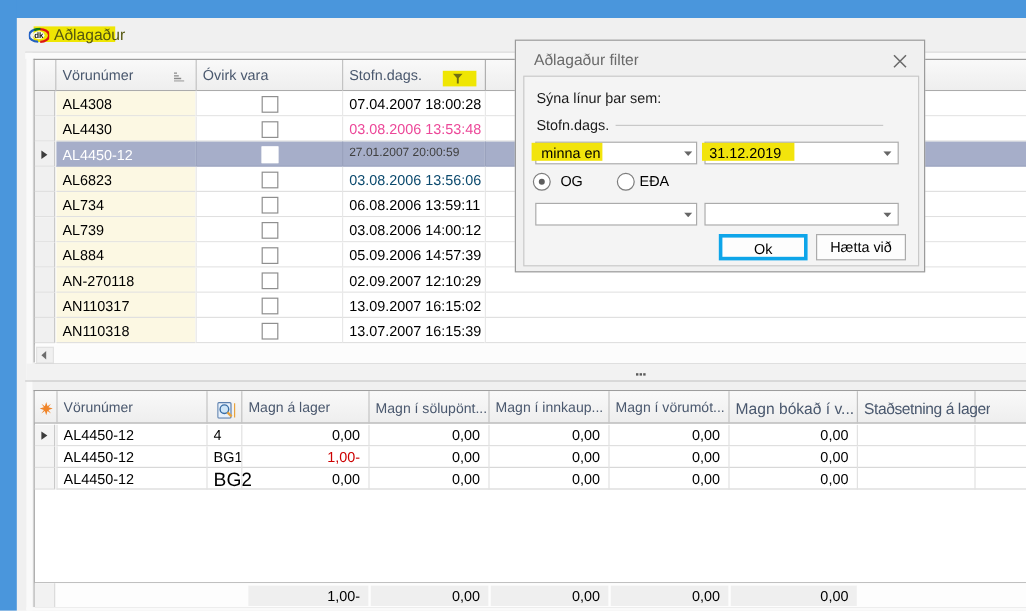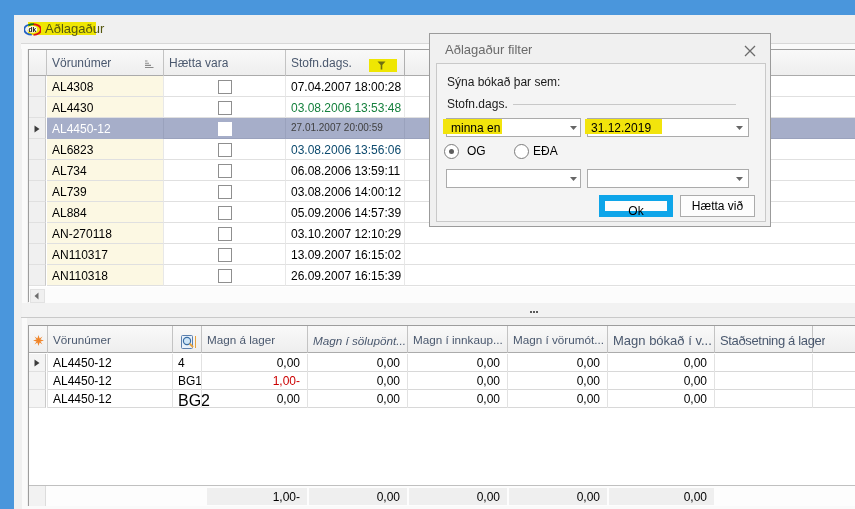--- a/index.html
+++ b/index.html
@@ -34,21 +34,21 @@
 
     <div class="abs" style="left:0;top:0;width:827px;height:26px;background:linear-gradient(#f9f9f9,#eeeeee);border-bottom:1px solid #ababab"></div>
     <div class="abs" style="left:17px;top:0;width:1px;height:26px;background:#c3c3c3"></div>
     <div class="abs" style="left:134px;top:0;width:1px;height:26px;background:#c3c3c3"></div>
     <div class="abs" style="left:256px;top:0;width:1px;height:26px;background:#c3c3c3"></div>
     <div class="abs" style="left:375px;top:0;width:1px;height:26px;background:#b0b0b0"></div>
     <div class="cell" style="left:23px;top:6px;color:#4a586e">Vörunúmer</div>
     <svg class="abs" style="left:116px;top:10px" width="9" height="8" viewBox="0 0 9 8">
       <path d="M0 1 h2.5 M0 3.2 h4 M0 5.4 h6 M0 7.6 h8.5" stroke="#8a8a8a" stroke-width="1.1"></path>
     </svg>
-    <div class="cell" style="left:140px;top:6px;color:#4a586e">Hætta vara</div>
+    <div class="cell" style="left:140px;top:6px;color:#4a586e">Óvirk vara</div>
     <div class="cell" style="left:262px;top:6px;color:#4a586e">Stofn.dags.</div>
     <div class="abs" style="left:340px;top:9px;width:28px;height:13px;background:#efe603"></div>
     <svg class="abs" style="left:348px;top:11px" width="9" height="9" viewBox="0 0 9 9">
       <path d="M0.5 0.5 h8 L5.3 4 v4.5 l-1.6 0 v-4.5 Z" fill="#6f6f12" stroke="none"></path>
     </svg>
 
     <div id="rows1">
         <div class="abs" style="left:0;top:26px;width:17px;height:21px;background:#f0f0f0;border-right:1px solid #c9c9c9;border-bottom:1px solid #e0e0e0"></div>
         <div class="abs" style="left:18px;top:26px;width:116px;height:21px;background:#fcf8e3;border-bottom:1px solid #e0e0e0"></div>
         <div class="cell" style="left:23px;top:30px;color:#000">AL4308</div>
@@ -56,21 +56,21 @@
         <div class="abs" style="left:189px;top:30px;width:14px;height:14px;background:#fff;border:1px solid #8f8f8f;box-sizing:border-box"></div>
         <div class="abs" style="left:256px;top:26px;width:119px;height:21px;background:#fff;border-bottom:1px solid #e0e0e0;border-left:1px solid #e8e8e8"></div>
         <div class="cell" style="left:290px;top:30px;color:#000;font-size:12px;left:262px">07.04.2007 18:00:28</div>
         <div class="abs" style="left:375px;top:26px;width:452px;height:21px;background:#fff;border-bottom:1px solid #e0e0e0;border-left:1px solid #e8e8e8"></div>
         <div class="abs" style="left:0;top:47px;width:17px;height:21px;background:#f0f0f0;border-right:1px solid #c9c9c9;border-bottom:1px solid #e0e0e0"></div>
         <div class="abs" style="left:18px;top:47px;width:116px;height:21px;background:#fcf8e3;border-bottom:1px solid #e0e0e0"></div>
         <div class="cell" style="left:23px;top:51px;color:#000">AL4430</div>
         <div class="abs" style="left:134px;top:47px;width:122px;height:21px;background:#fff;border-bottom:1px solid #e0e0e0;border-left:1px solid #e8e8e8"></div>
         <div class="abs" style="left:189px;top:51px;width:14px;height:14px;background:#fff;border:1px solid #8f8f8f;box-sizing:border-box"></div>
         <div class="abs" style="left:256px;top:47px;width:119px;height:21px;background:#fff;border-bottom:1px solid #e0e0e0;border-left:1px solid #e8e8e8"></div>
-        <div class="cell" style="left:290px;top:51px;color:#15803d;font-size:12px;left:262px">03.08.2006 13:53:48</div>
+        <div class="cell" style="left:290px;top:51px;color:#ec4899;font-size:12px;left:262px">03.08.2006 13:53:48</div>
         <div class="abs" style="left:375px;top:47px;width:452px;height:21px;background:#fff;border-bottom:1px solid #e0e0e0;border-left:1px solid #e8e8e8"></div>
         <div class="abs" style="left:0;top:68px;width:17px;height:21px;background:#f0f0f0;border-right:1px solid #c9c9c9;border-bottom:1px solid #e0e0e0"></div>
         <svg class="abs" style="left:5px;top:75px" width="6" height="8" viewBox="0 0 6 8">
           <path d="M0.5 0.5 L5.5 4 L0.5 7.5 Z" fill="#3c3c3c"></path>
         </svg>
         <div class="abs" style="left:18px;top:68px;width:116px;height:21px;background:#a6aec9;border-bottom:1px solid #a6aec9"></div>
         <div class="cell" style="left:23px;top:72px;color:#fff">AL4450-12</div>
         <div class="abs" style="left:134px;top:68px;width:122px;height:21px;background:#a6aec9;border-bottom:1px solid #9aa2bd;border-left:1px solid #9aa2bd"></div>
         <div class="abs" style="left:189px;top:72px;width:14px;height:14px;background:#fff;border:1px solid #fff;box-sizing:border-box"></div>
         <div class="abs" style="left:256px;top:68px;width:119px;height:21px;background:#a6aec9;border-bottom:1px solid #9aa2bd;border-left:1px solid #9aa2bd"></div>
@@ -107,37 +107,37 @@
         <div class="abs" style="left:189px;top:156px;width:14px;height:14px;background:#fff;border:1px solid #8f8f8f;box-sizing:border-box"></div>
         <div class="abs" style="left:256px;top:152px;width:119px;height:21px;background:#fff;border-bottom:1px solid #e0e0e0;border-left:1px solid #e8e8e8"></div>
         <div class="cell" style="left:290px;top:156px;color:#000;font-size:12px;left:262px">05.09.2006 14:57:39</div>
         <div class="abs" style="left:375px;top:152px;width:452px;height:21px;background:#fff;border-bottom:1px solid #e0e0e0;border-left:1px solid #e8e8e8"></div>
         <div class="abs" style="left:0;top:173px;width:17px;height:21px;background:#f0f0f0;border-right:1px solid #c9c9c9;border-bottom:1px solid #e0e0e0"></div>
         <div class="abs" style="left:18px;top:173px;width:116px;height:21px;background:#fcf8e3;border-bottom:1px solid #e0e0e0"></div>
         <div class="cell" style="left:23px;top:177px;color:#000">AN-270118</div>
         <div class="abs" style="left:134px;top:173px;width:122px;height:21px;background:#fff;border-bottom:1px solid #e0e0e0;border-left:1px solid #e8e8e8"></div>
         <div class="abs" style="left:189px;top:177px;width:14px;height:14px;background:#fff;border:1px solid #8f8f8f;box-sizing:border-box"></div>
         <div class="abs" style="left:256px;top:173px;width:119px;height:21px;background:#fff;border-bottom:1px solid #e0e0e0;border-left:1px solid #e8e8e8"></div>
-        <div class="cell" style="left:290px;top:177px;color:#000;font-size:12px;left:262px">03.10.2007 12:10:29</div>
+        <div class="cell" style="left:290px;top:177px;color:#000;font-size:12px;left:262px">02.09.2007 12:10:29</div>
         <div class="abs" style="left:375px;top:173px;width:452px;height:21px;background:#fff;border-bottom:1px solid #e0e0e0;border-left:1px solid #e8e8e8"></div>
         <div class="abs" style="left:0;top:194px;width:17px;height:21px;background:#f0f0f0;border-right:1px solid #c9c9c9;border-bottom:1px solid #e0e0e0"></div>
         <div class="abs" style="left:18px;top:194px;width:116px;height:21px;background:#fcf8e3;border-bottom:1px solid #e0e0e0"></div>
         <div class="cell" style="left:23px;top:198px;color:#000">AN110317</div>
         <div class="abs" style="left:134px;top:194px;width:122px;height:21px;background:#fff;border-bottom:1px solid #e0e0e0;border-left:1px solid #e8e8e8"></div>
         <div class="abs" style="left:189px;top:198px;width:14px;height:14px;background:#fff;border:1px solid #8f8f8f;box-sizing:border-box"></div>
         <div class="abs" style="left:256px;top:194px;width:119px;height:21px;background:#fff;border-bottom:1px solid #e0e0e0;border-left:1px solid #e8e8e8"></div>
         <div class="cell" style="left:290px;top:198px;color:#000;font-size:12px;left:262px">13.09.2007 16:15:02</div>
         <div class="abs" style="left:375px;top:194px;width:452px;height:21px;background:#fff;border-bottom:1px solid #e0e0e0;border-left:1px solid #e8e8e8"></div>
         <div class="abs" style="left:0;top:215px;width:17px;height:21px;background:#f0f0f0;border-right:1px solid #c9c9c9;border-bottom:1px solid #e0e0e0"></div>
         <div class="abs" style="left:18px;top:215px;width:116px;height:21px;background:#fcf8e3;border-bottom:1px solid #e0e0e0"></div>
         <div class="cell" style="left:23px;top:219px;color:#000">AN110318</div>
         <div class="abs" style="left:134px;top:215px;width:122px;height:21px;background:#fff;border-bottom:1px solid #e0e0e0;border-left:1px solid #e8e8e8"></div>
         <div class="abs" style="left:189px;top:219px;width:14px;height:14px;background:#fff;border:1px solid #8f8f8f;box-sizing:border-box"></div>
         <div class="abs" style="left:256px;top:215px;width:119px;height:21px;background:#fff;border-bottom:1px solid #e0e0e0;border-left:1px solid #e8e8e8"></div>
-        <div class="cell" style="left:290px;top:219px;color:#000;font-size:12px;left:262px">26.09.2007 16:15:39</div>
+        <div class="cell" style="left:290px;top:219px;color:#000;font-size:12px;left:262px">13.07.2007 16:15:39</div>
         <div class="abs" style="left:375px;top:215px;width:452px;height:21px;background:#fff;border-bottom:1px solid #e0e0e0;border-left:1px solid #e8e8e8"></div>
       </div>
 
     <div class="abs" style="left:0;top:237px;width:827px;height:16px;background:#fcfcfc"></div>
     <div class="abs" style="left:1px;top:239px;width:15px;height:14px;background:#f0f0f0;border:1px solid #e2e2e2"></div>
     <svg class="abs" style="left:4px;top:242px" width="8" height="8" viewBox="0 0 8 8">
         <path d="M5.5 0.5 L1.5 4 L5.5 7.5 Z" fill="#6d6d6d"></path>
       </svg>
     <div class="abs" style="left:0;top:253px;width:827px;height:1px;background:#9d9d9d"></div>
   </div>
@@ -159,21 +159,21 @@
         <div class="abs" style="left:278px;top:0;width:1px;height:27px;background:#c3c3c3"></div>
         <div class="abs" style="left:378px;top:0;width:1px;height:27px;background:#c3c3c3"></div>
         <div class="abs" style="left:478px;top:0;width:1px;height:27px;background:#c3c3c3"></div>
         <div class="abs" style="left:578px;top:0;width:1px;height:27px;background:#c3c3c3"></div>
         <div class="abs" style="left:685px;top:0;width:1px;height:27px;background:#c3c3c3"></div>
         <div class="abs" style="left:783px;top:0;width:1px;height:27px;background:#c3c3c3"></div>
       </div>
     <div id="g2headtext">
         <div class="cell" style="left:24px;top:7px;color:#4a586e;font-size:11.7px;">Vörunúmer</div>
         <div class="cell" style="left:178px;top:7px;color:#4a586e;font-size:11.7px;">Magn á lager</div>
-        <div class="cell" style="left:284px;top:8px;color:#4a586e;font-size:11.7px;font-style:italic;">Magn í sölupönt...</div>
+        <div class="cell" style="left:284px;top:8px;color:#4a586e;font-size:11.7px;">Magn í sölupönt...</div>
         <div class="cell" style="left:384px;top:7px;color:#4a586e;font-size:11.7px;">Magn í innkaup...</div>
         <div class="cell" style="left:484px;top:7px;color:#4a586e;font-size:11.7px;">Magn í vörumót...</div>
         <div class="cell" style="left:584px;top:7px;color:#4a586e;font-size:13px;">Magn bókað í v...</div>
         <div class="cell" style="left:691px;top:7px;color:#4a586e;font-size:13px;letter-spacing:-0.35px">Staðsetning á lager</div>
       </div>
 
     <svg class="abs" style="left:4px;top:9px" width="11" height="11" viewBox="0 0 11 11">
       <path d="M5.5 0 L6.6 3.6 L9.5 1.5 L7.4 4.4 L11 5.5 L7.4 6.6 L9.5 9.5 L6.6 7.4 L5.5 11 L4.4 7.4 L1.5 9.5 L3.6 6.6 L0 5.5 L3.6 4.4 L1.5 1.5 L4.4 3.6 Z" fill="#f08428"></path>
     </svg>
 
@@ -262,21 +262,21 @@
   </div>
 
   <div class="abs" style="left:22px;top:506px;width:833px;height:3px;background:#fafafa"></div>
 
   <div class="abs" id="dlg" style="left:429px;top:33px;width:342px;height:194px;background:#f0f0f0;border:1px solid #9b9b9b">
     <div class="cell" style="left:15px;top:8px;font-size:13px;color:#6a6a6a">Aðlagaður filter</div>
     <svg class="abs" style="left:314px;top:11px" width="12" height="12" viewBox="0 0 12 12">
       <path d="M1 1 L11 11 M11 1 L1 11" stroke="#6b6b6b" stroke-width="1.3"></path>
     </svg>
     <div class="abs" style="left:6px;top:29px;width:330px;height:159px;background:#f4f4f4;border:1px solid #c9c9c9"></div>
-    <div class="cell" style="left:17px;top:41px;color:#1a1a1a">Sýna bókað þar sem:</div>
+    <div class="cell" style="left:17px;top:41px;color:#1a1a1a">Sýna línur þar sem:</div>
     <div class="cell" style="left:17px;top:63px;color:#1a1a1a">Stofn.dags.</div>
     <div class="abs" style="left:83px;top:70px;width:223px;height:1px;background:#c8c8c8"></div>
 
     <div class="abs" style="left:16px;top:84px;width:135px;height:19px;background:#fff;border:1px solid #ababab"></div>
     <div class="abs" style="left:13px;top:85px;width:59px;height:15px;background:#f2e40c"></div>
     <div class="cell" style="left:21px;top:87px">minna en</div>
     <svg class="abs" style="left:140px;top:92px" width="7" height="4" viewBox="0 0 7 4">
         <path d="M0 0 h7 l-3.5 4 Z" fill="#666"></path>
       </svg>
     <div class="abs" style="left:157px;top:84px;width:162px;height:19px;background:#fff;border:1px solid #ababab"></div>
@@ -294,16 +294,16 @@
 
     <div class="abs" style="left:16px;top:135px;width:135px;height:19px;background:#fff;border:1px solid #ababab"></div>
     <svg class="abs" style="left:140px;top:143px" width="7" height="4" viewBox="0 0 7 4">
         <path d="M0 0 h7 l-3.5 4 Z" fill="#666"></path>
       </svg>
     <div class="abs" style="left:157px;top:135px;width:162px;height:19px;background:#fff;border:1px solid #ababab"></div>
     <svg class="abs" style="left:306px;top:143px" width="7" height="4" viewBox="0 0 7 4">
         <path d="M0 0 h7 l-3.5 4 Z" fill="#666"></path>
       </svg>
 
-    <div class="abs" style="left:169px;top:161px;width:74px;height:22px;background:#fdfdfd;border:6px solid #0ea5e9;text-align:center;font-size:12px;line-height:20px">Ok</div>
+    <div class="abs" style="left:169px;top:161px;width:74px;height:22px;background:#fdfdfd;border:3px solid #0ea5e9;text-align:center;font-size:12px;line-height:20px">Ok</div>
     <div class="abs" style="left:250px;top:161px;width:75px;height:22px;background:#fdfdfd;border:1px solid #ababab;text-align:center;font-size:12px;line-height:20px">Hætta við</div>
   </div>
 </div>
 
 </body></html>

